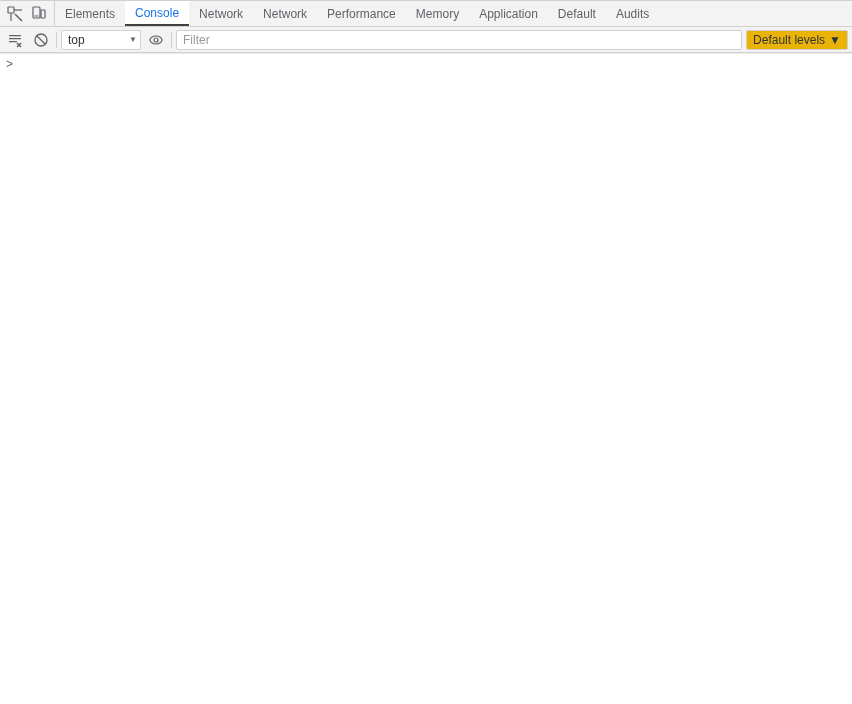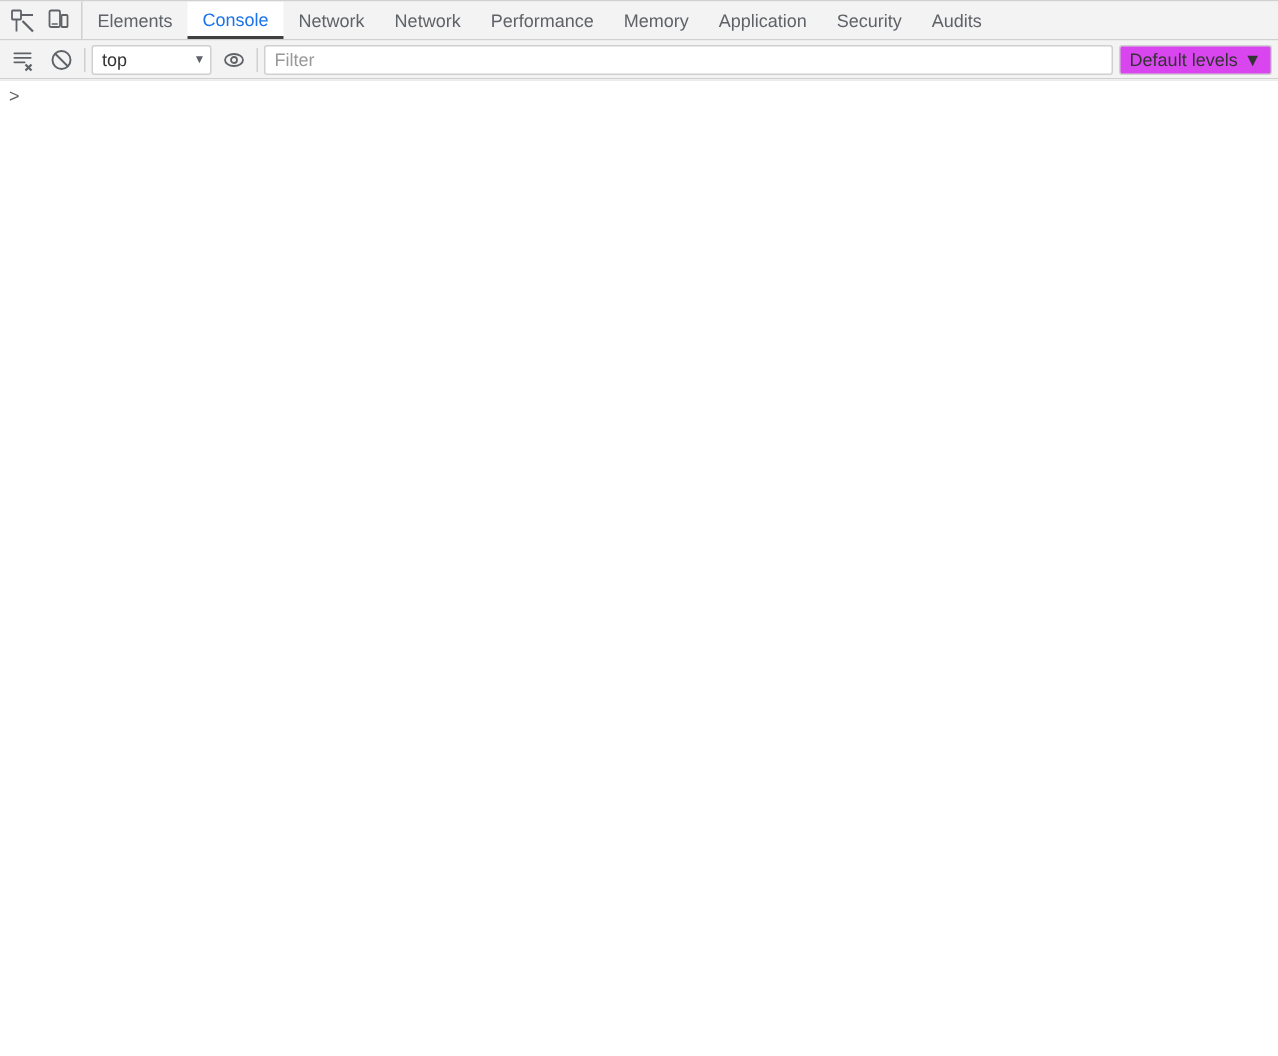--- a/index.html
+++ b/index.html
@@ -166,21 +166,21 @@
       color: #999;
     }
 
     .levels-selector {
       display: flex;
       align-items: center;
       height: 20px;
       padding: 0 6px;
       border: 1px solid #d0d0d0;
       border-radius: 2px;
-      background: #d946ef;
+      background: #eab308;
       cursor: pointer;
       font-size: 12px;
       color: #333;
       gap: 4px;
       white-space: nowrap;
     }
 
     
     .console-content {
       flex: 1;
@@ -254,21 +254,21 @@
       <div class="tab-item">
         <span>Performance</span>
       </div>
       <div class="tab-item">
         <span>Memory</span>
       </div>
       <div class="tab-item">
         <span>Application</span>
       </div>
       <div class="tab-item">
-        <span>Security</span>
+        <span>Default</span>
       </div>
       <div class="tab-item">
         <span>Audits</span>
       </div>
     </div>
   </div>
 
   <div class="console-toolbar">
 
     <button class="console-icon-btn" title="Clear console">

